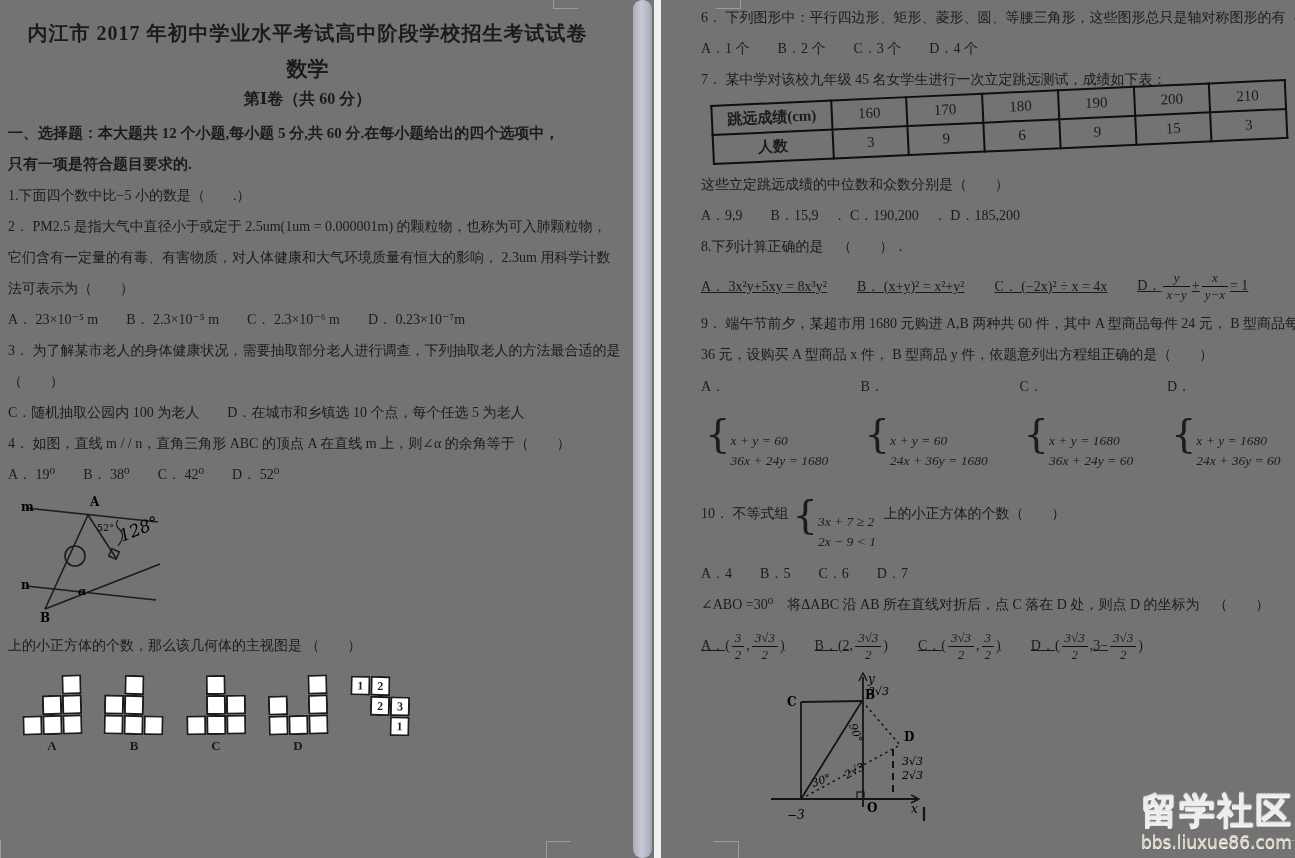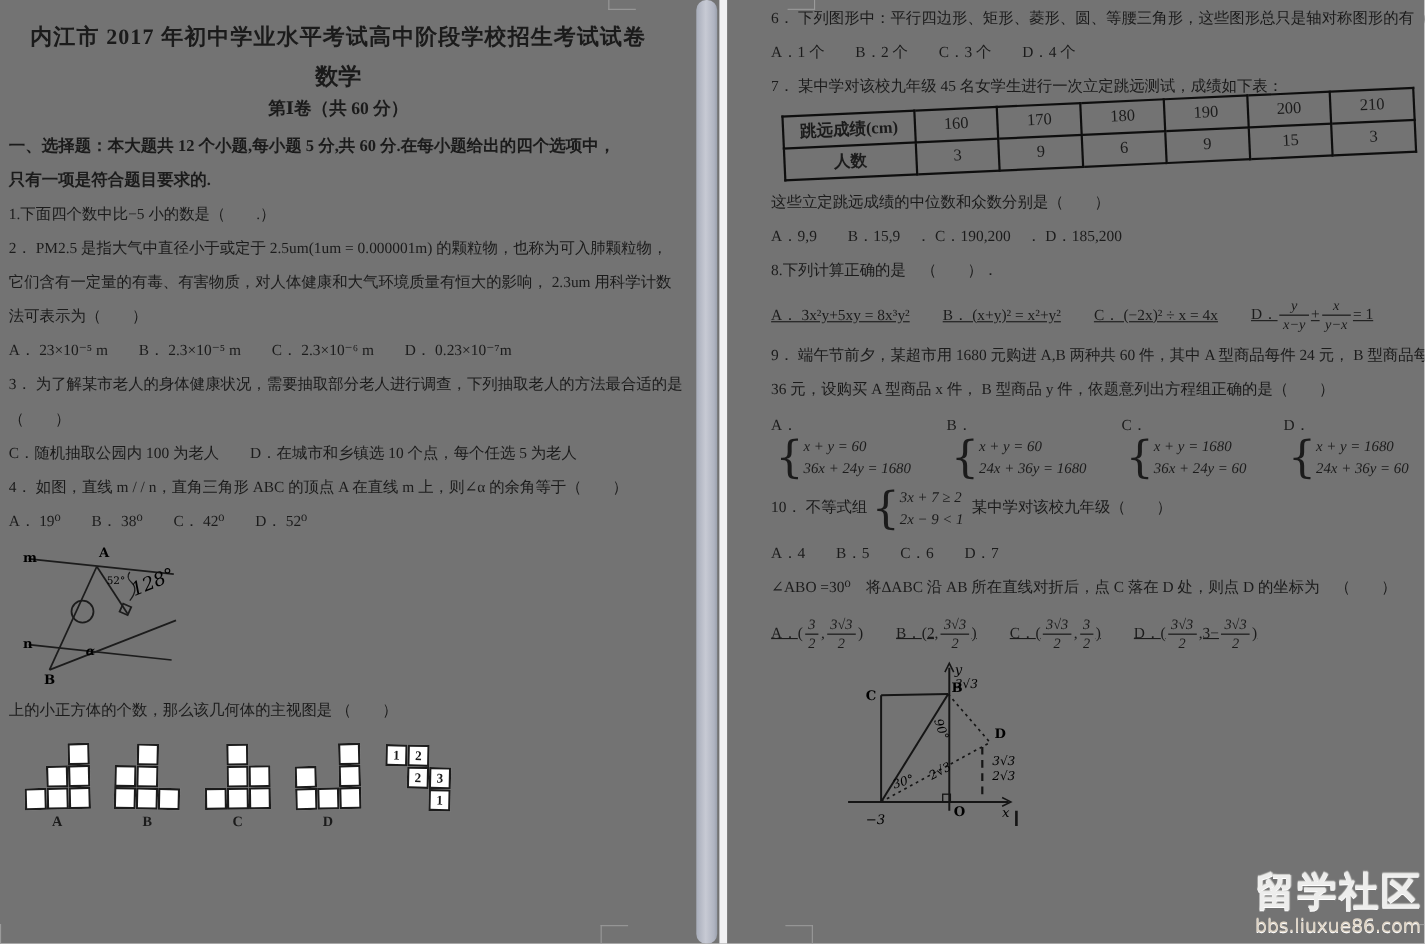--- a/index.html
+++ b/index.html
@@ -27,21 +27,21 @@
   .jump-table td{border:2px solid #0e0e0e;text-align:center;font-size:15px;height:27px;padding:0 6px;}
   .jump-table td.th{width:118px;font-weight:bold;}
   .jump-table td.v{width:68px;}
   
   .frac{display:inline-flex;flex-direction:column;text-align:center;vertical-align:middle;
         font-style:italic;font-size:13px;line-height:1.25;margin:0 2px;}
   .frac .fn{border-bottom:1px solid #111;padding:0 3px;}
   .frac .fd{padding:0 3px;}
   .sys{display:inline-flex;align-items:center;vertical-align:middle;margin:0 4px;}
   .sys .brace{font-size:40px;font-weight:200;line-height:0.9;font-family:"DejaVu Serif",serif;}
-  .sys .eqs{display:inline-flex;flex-direction:column;font-style:italic;font-size:13.5px;line-height:20px;}
+  .sys .eqs{display:inline-flex;flex-direction:column;font-style:italic;font-size:13.5px;line-height:20px;margin-top:35px;}
   .optrow{display:flex;align-items:center;gap:26px;font-size:14px;margin:4px 0;}
   .optrow .lbl{font-style:normal;margin-right:2px;}
   .mline{display:flex;align-items:center;gap:30px;font-size:14px;text-decoration:underline;}
   
   .figrow{display:flex;align-items:flex-end;gap:22px;margin:14px 0 0 14px;}
   .fig5{display:flex;flex-direction:column;align-items:center;}
   .grid5{display:grid;grid-template-columns:repeat(3,20px);grid-template-rows:repeat(3,20px);}
   .grid5 .c{box-sizing:border-box;}
   .grid5 .c.f{border:2px solid #1c1c1c;background:#fff;}
   .grid5 .c.t{border:2px solid #1c1c1c;background:#fff;font-size:12px;font-weight:bold;
@@ -268,21 +268,21 @@
             </span></span>
         </div>
 
       <p class="ln" style="margin-top:4px">
         <span>10．  不等式组</span><span class="sys">
             <span class="brace">{</span>
             <span class="eqs">
               <span>3x + 7 ≥ 2</span>
               <span>2x − 9 &lt; 1</span>
             </span>
-          </span><span>  某中学对该校九年级（　　）</span>
+          </span><span>  上的小正方体的个数（　　）</span>
       </p>
       <p class="ln" style="margin-top:6px">A．4　　B．5　　C．6　　D．7</p>
 
       <p class="ln">∠ABO =30⁰　将ΔABC 沿 AB 所在直线对折后，点 C 落在 D  处，则点 D 的坐标为　（　　）</p>
       <div class="mline" id="q11-options" style="margin:10px 0 0 0">
           <span><span class="lbl">A．</span><span>(</span><span class="frac">
               <span class="fn">3</span>
               <span class="fd">2</span>
             </span><span>,</span><span class="frac">
               <span class="fn">3√3</span>

